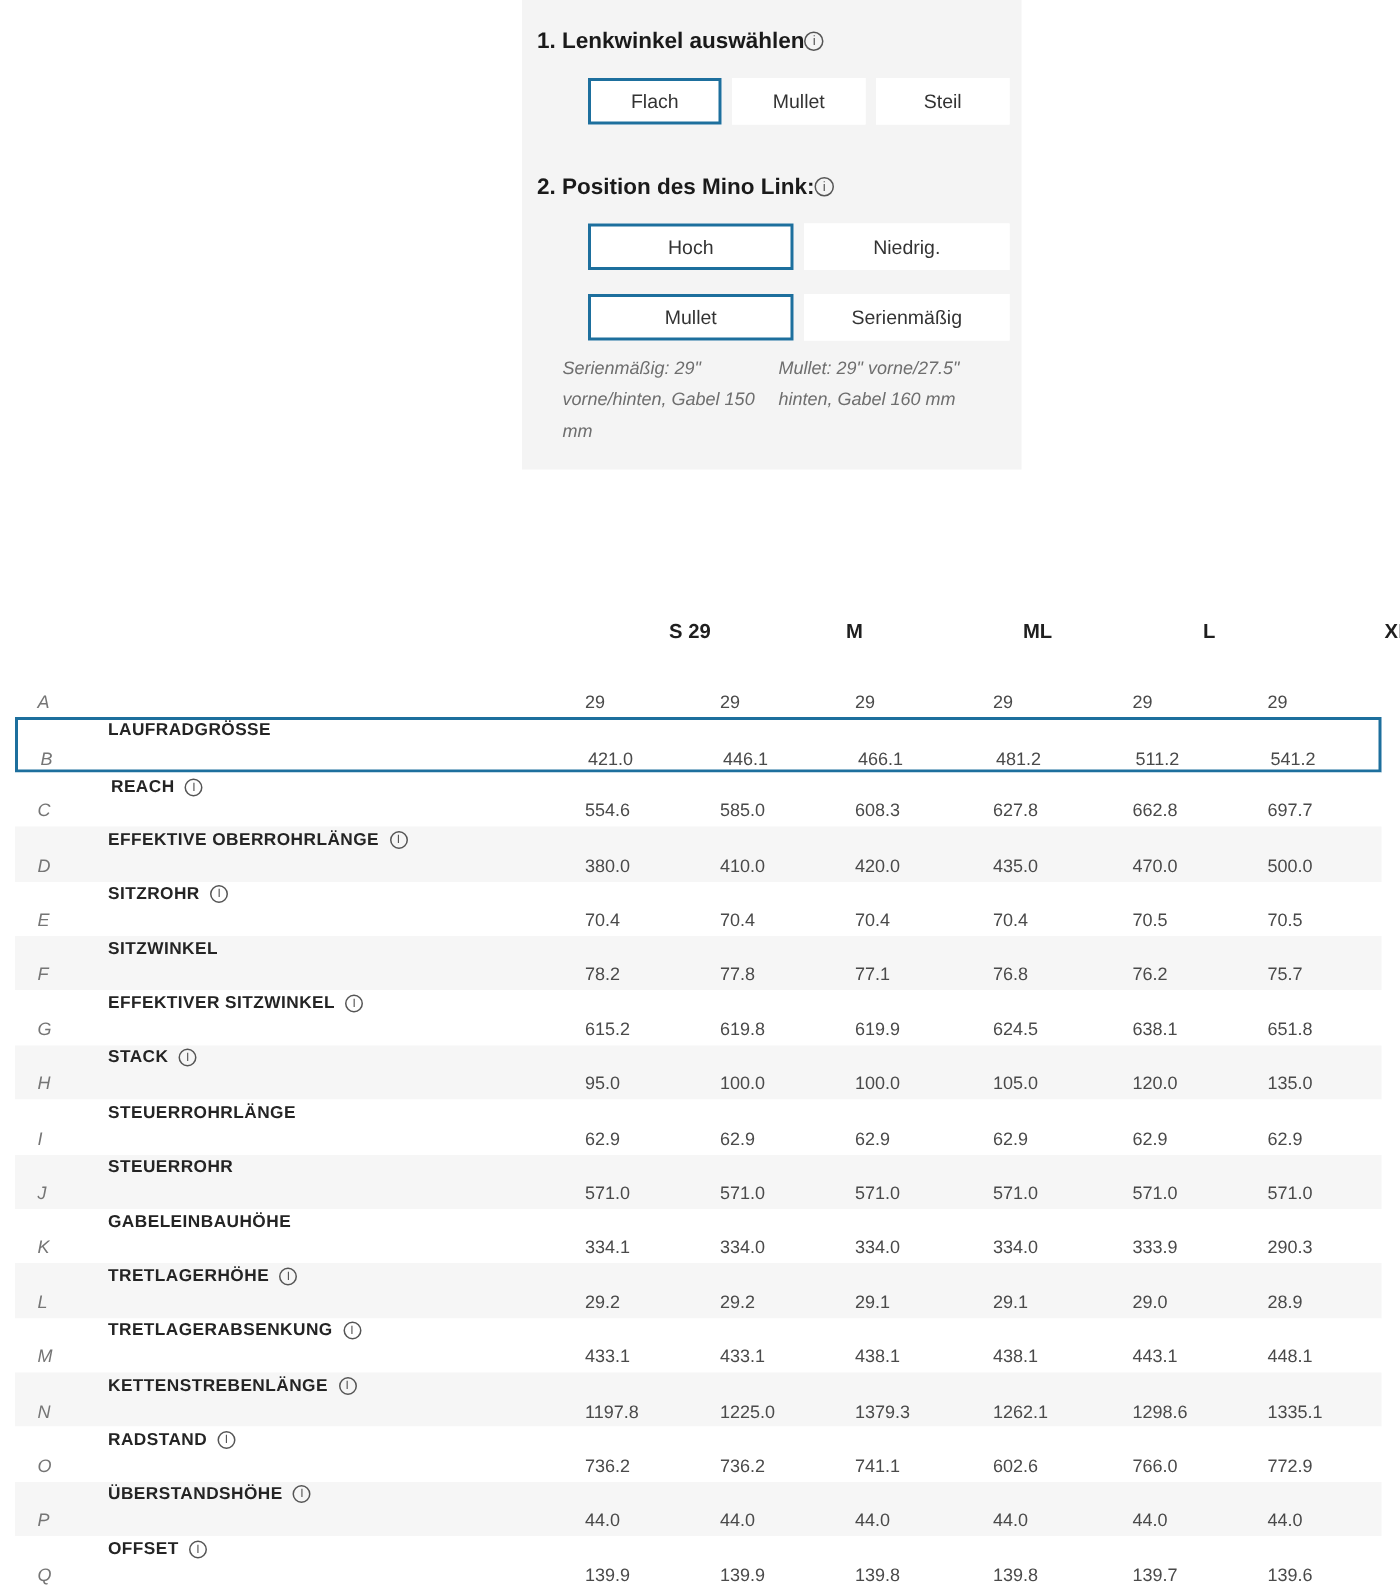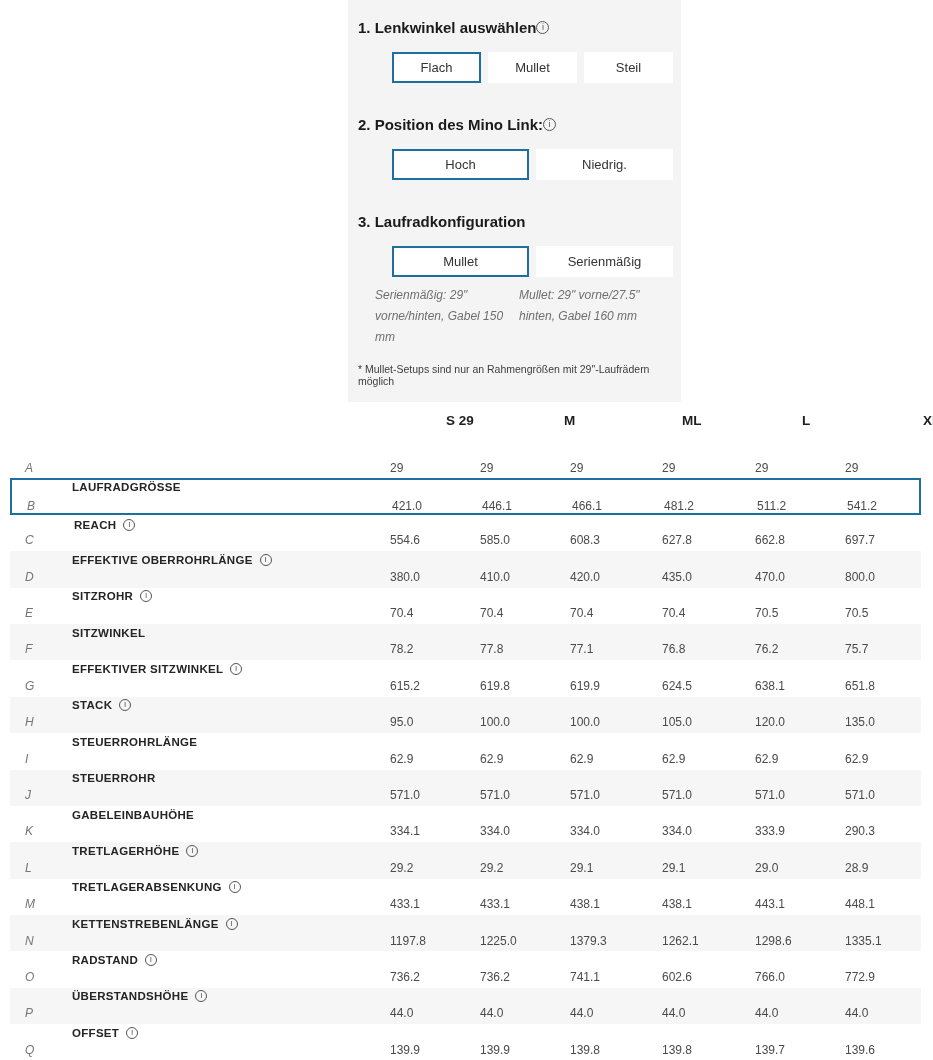--- a/index.html
+++ b/index.html
@@ -62,39 +62,34 @@
 
   <div class="section-title gap">
     <span>2. Position des Mino Link:</span>
     <span class="info-icon">i</span>
   </div>
   <div class="btn-row">
       <button class="btn selected">Hoch</button>
       <button class="btn">Niedrig.</button>
     </div>
 
-  <div class="section-title gap">
-    <span>3. Laufradkonfiguration</span>
-
-  </div>
   <div class="btn-row">
       <button class="btn selected">Mullet</button>
       <button class="btn">Serienmäßig</button>
     </div>
 
   <div class="desc-row">
     <div class="desc">
       <b>Serienmäßig:</b><span> 29" vorne/hinten, Gabel 150 mm</span>
     </div>
     <div class="desc">
       <b>Mullet:</b><span> 29" vorne/27.5" hinten, Gabel 160 mm</span>
     </div>
   </div>
 
-  <div class="footnote">* Mullet-Setups sind nur an Rahmengrößen mit 29"-Laufrädern möglich</div>
 </div>
 
 <div class="geo-table">
   <div class="geo-grid geo-header">
     <div></div>
     <div></div>
   <div class="hcell">S 29</div>
       <div class="hcell">M</div>
       <div class="hcell">ML</div>
       <div class="hcell">L</div>
@@ -145,21 +140,21 @@
     <div class="cell-letter">D</div>
     <div class="cell-label">
       <span>SITZROHR</span>
       <span class="info-icon">i</span>
     </div>
     <div class="cell-value">380.0</div>
     <div class="cell-value">410.0</div>
     <div class="cell-value">420.0</div>
     <div class="cell-value">435.0</div>
     <div class="cell-value">470.0</div>
-    <div class="cell-value">800.0</div>
+    <div class="cell-value">500.0</div>
   </div>
       <div class="geo-grid geo-row">
     <div class="cell-letter">E</div>
     <div class="cell-label">
       <span>SITZWINKEL</span>
 
     </div>
     <div class="cell-value">70.4</div>
     <div class="cell-value">70.4</div>
     <div class="cell-value">70.4</div>

